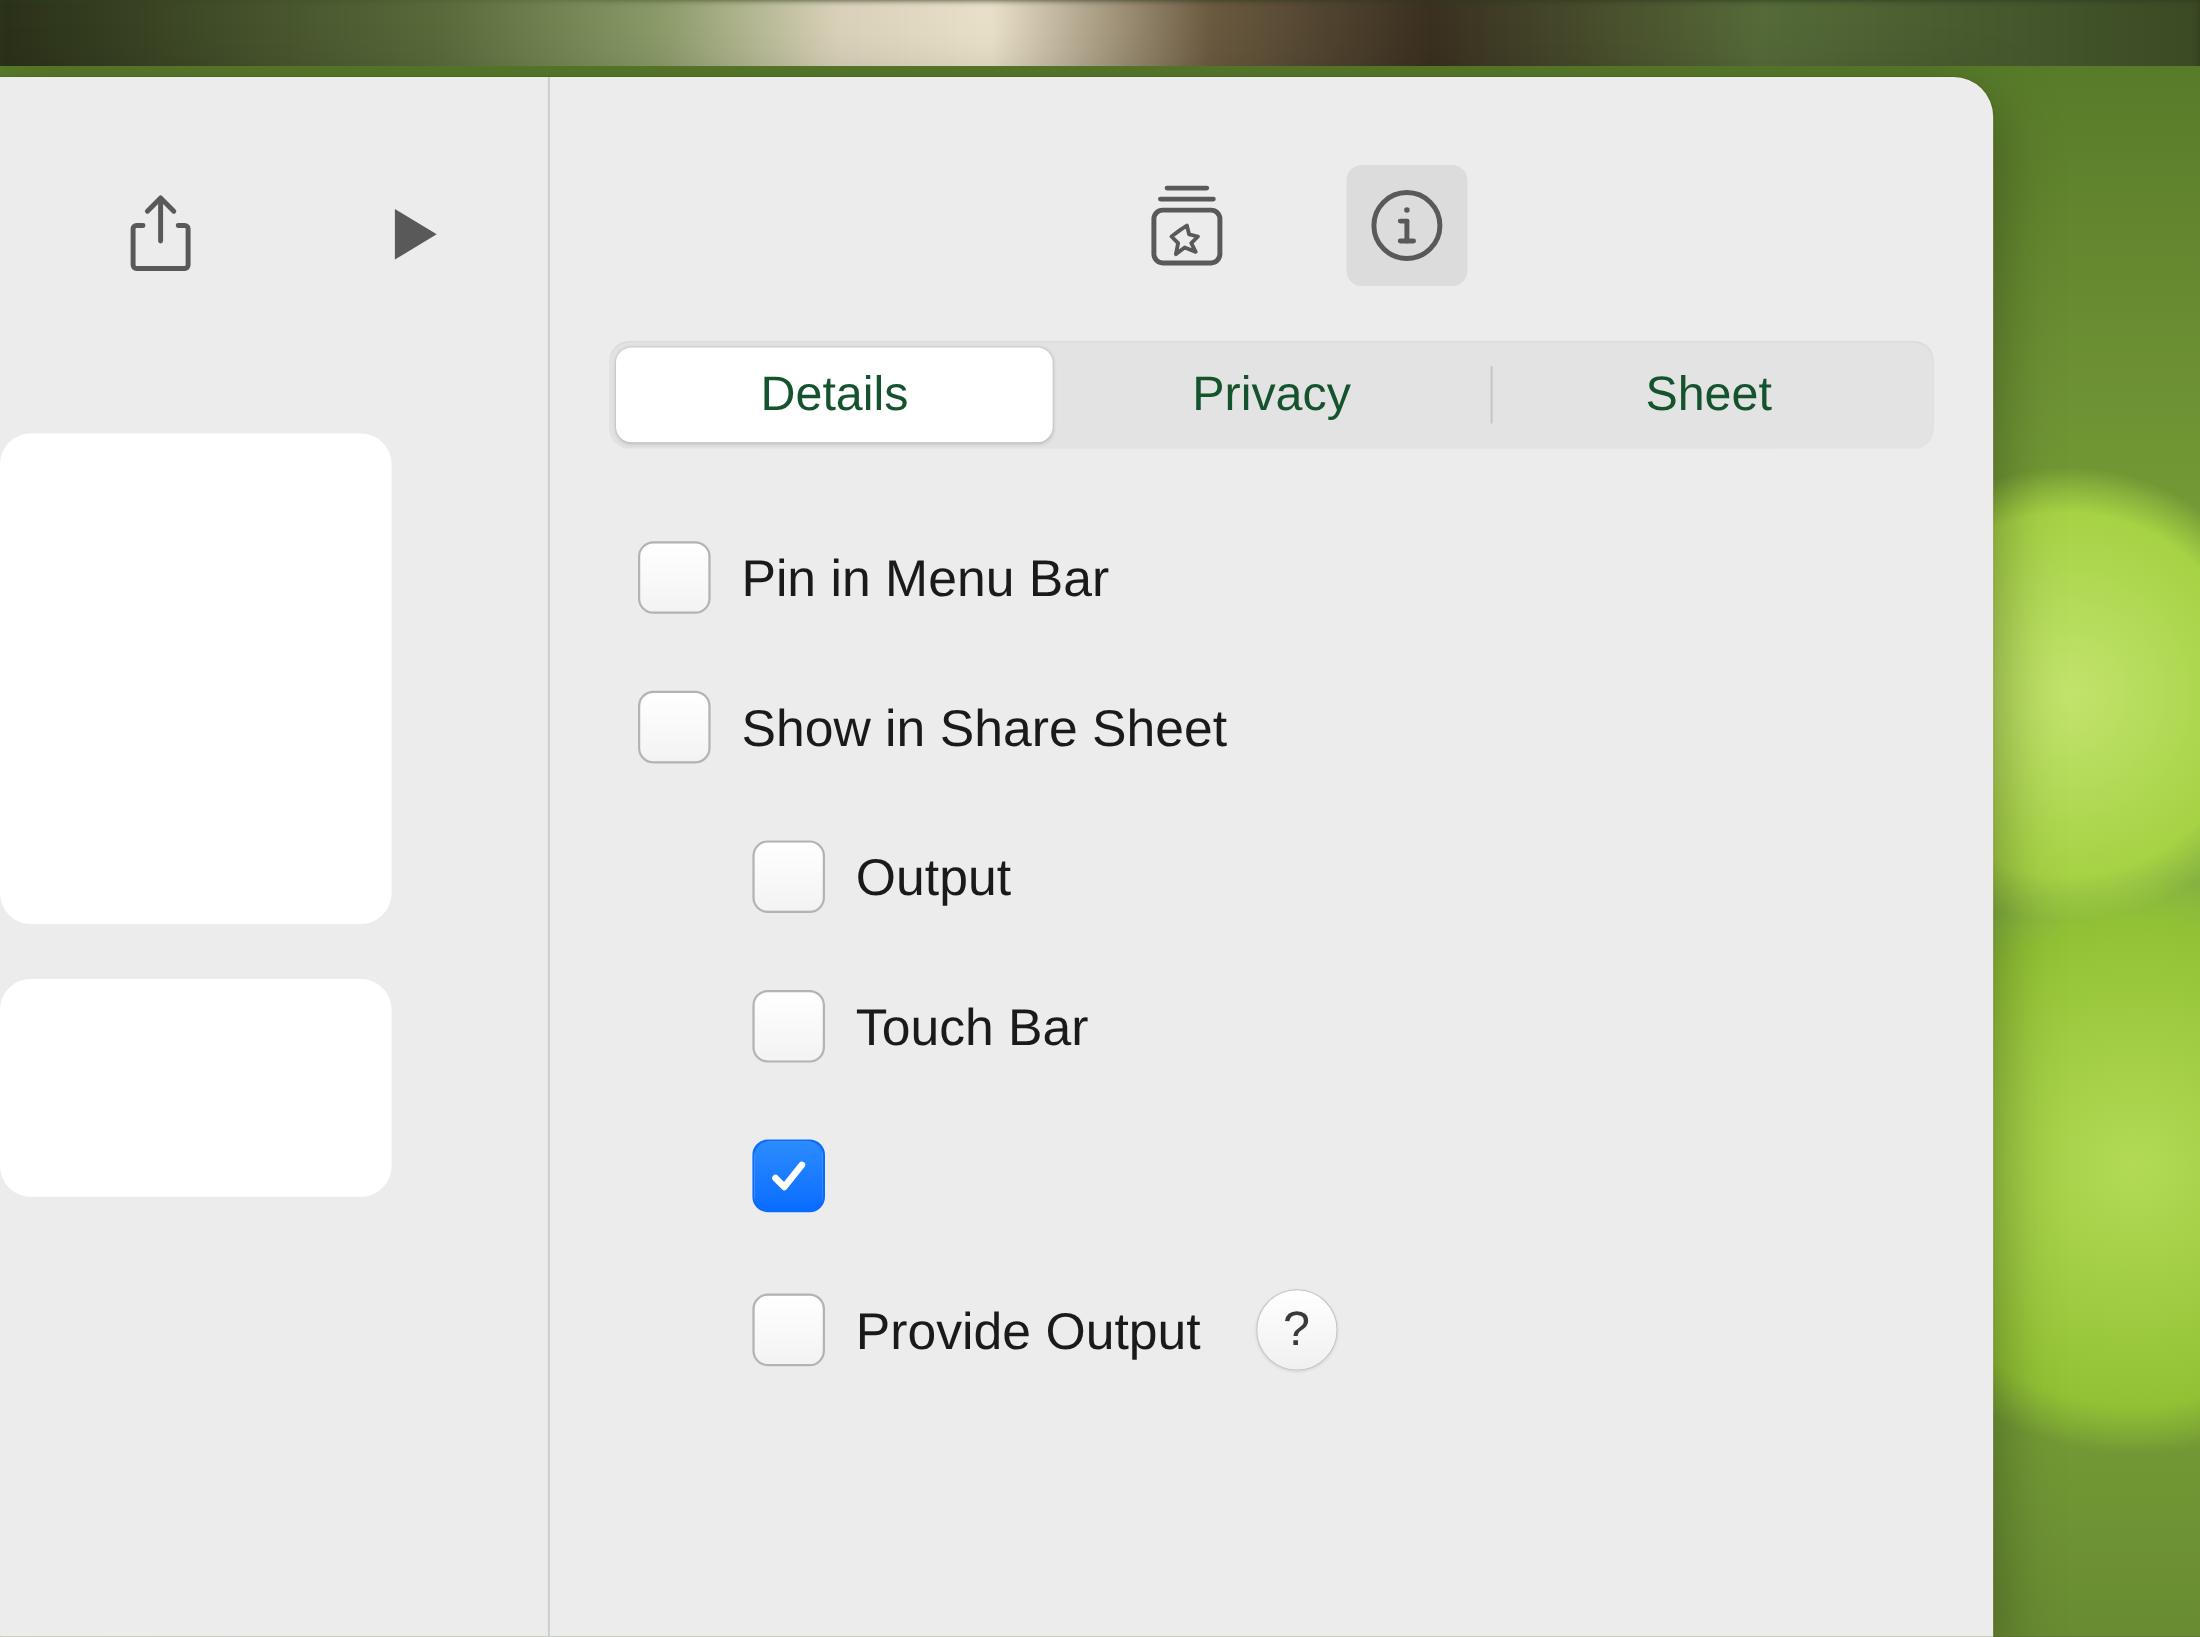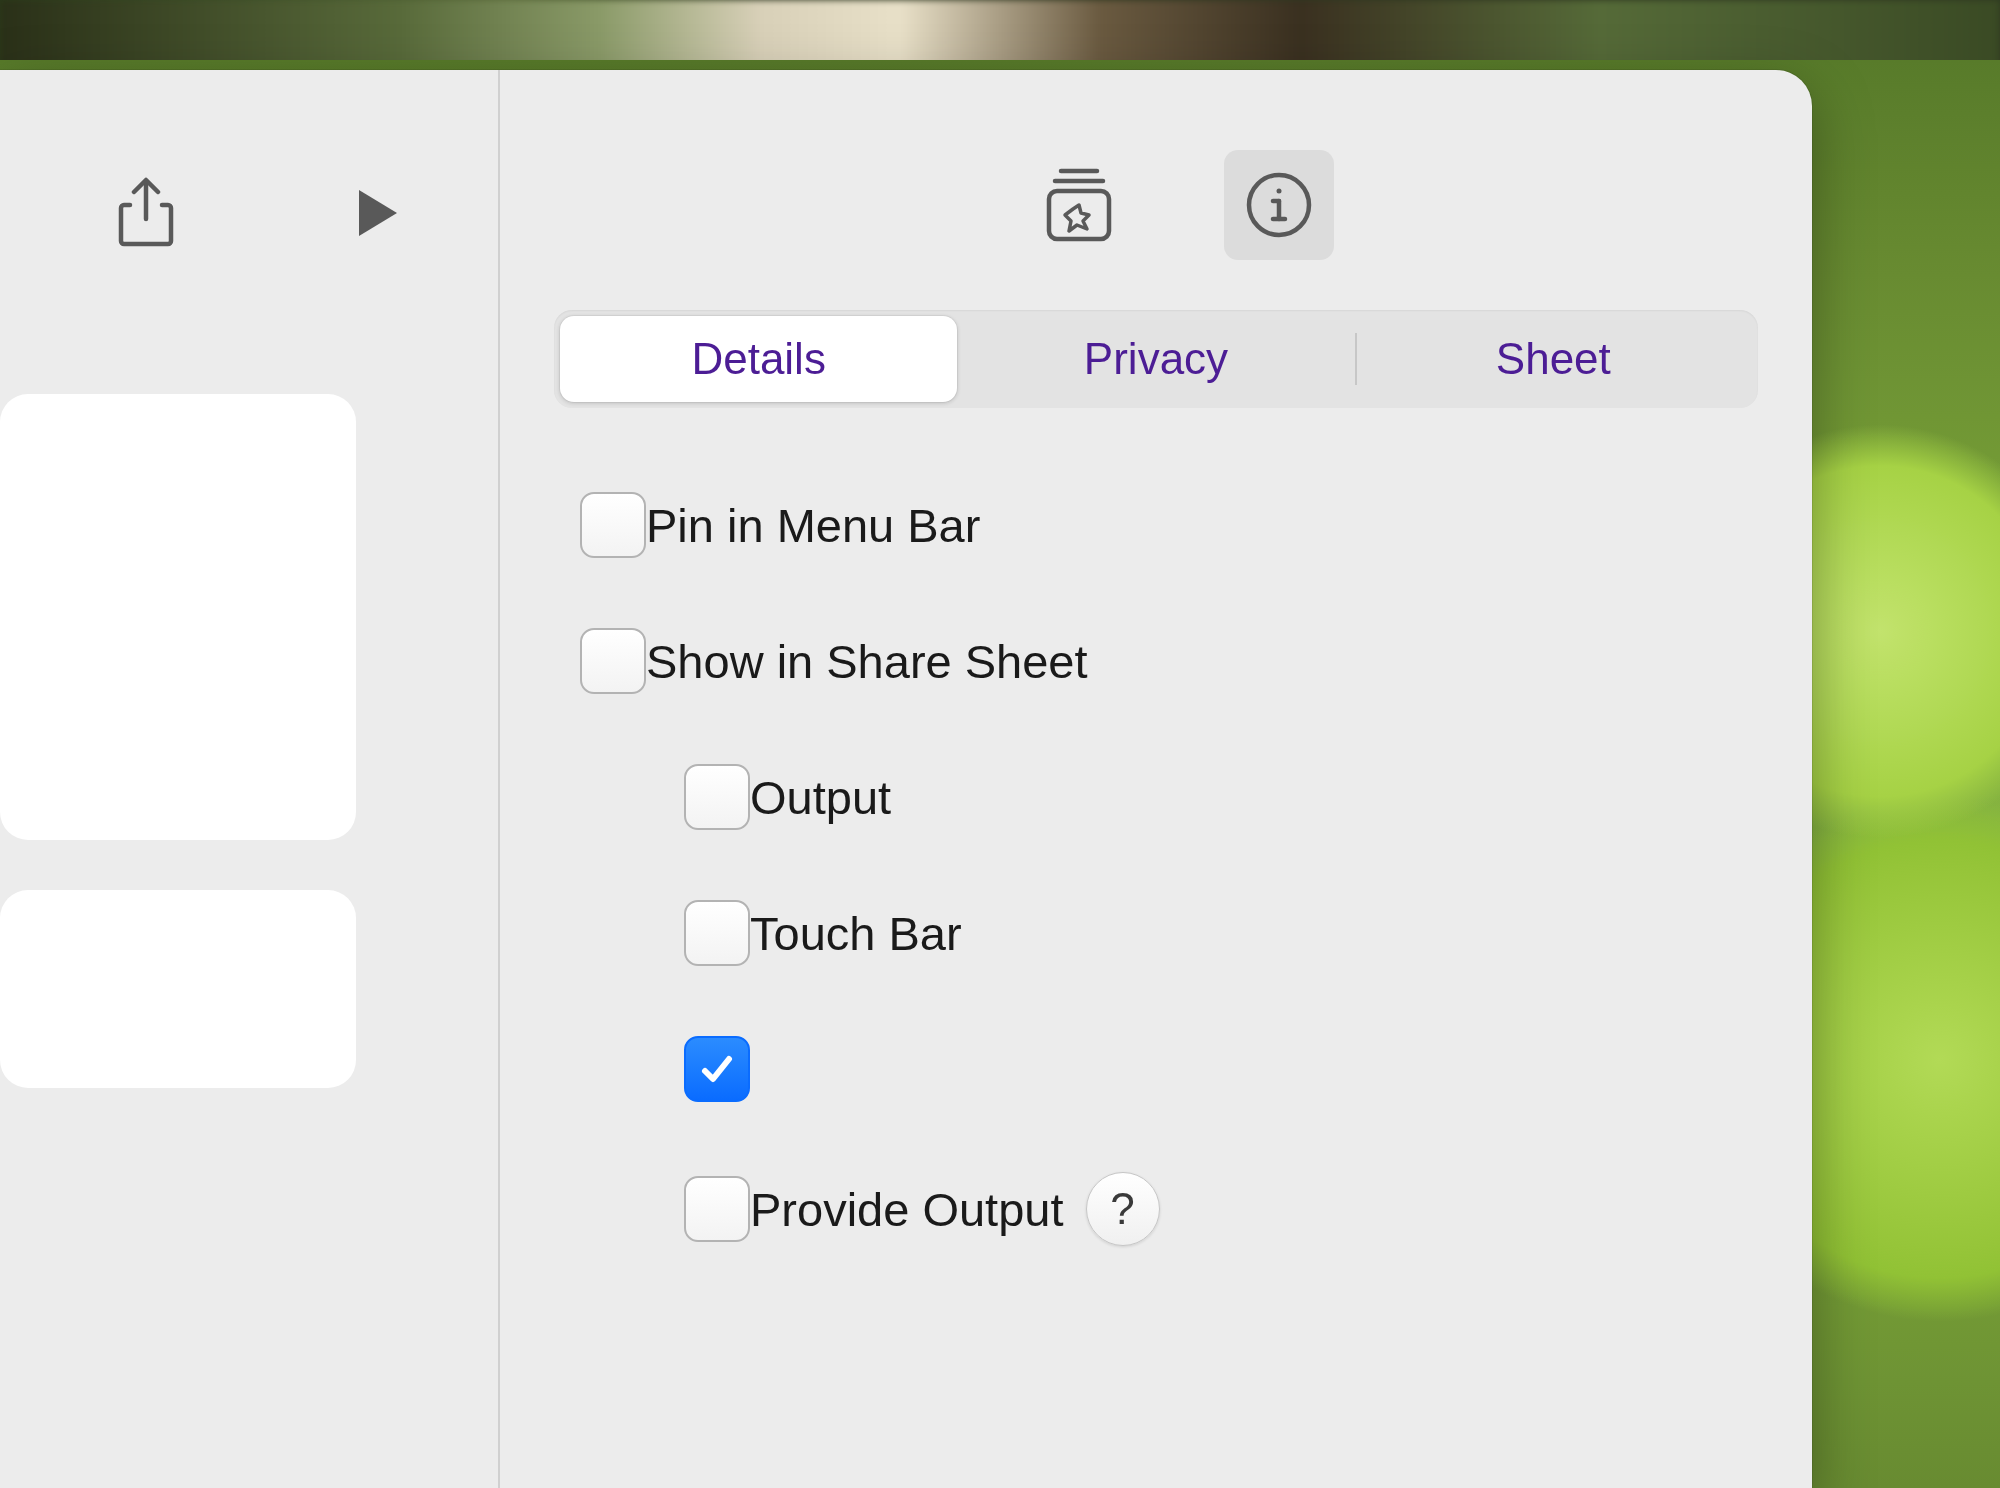--- a/index.html
+++ b/index.html
@@ -116,21 +116,21 @@
     box-shadow: inset 0 1px 2px rgba(0,0,0,0.06);
     margin-top: 10px;
   }
   .seg {
     flex: 1;
     display: flex;
     align-items: center;
     justify-content: center;
     font-size: 44px;
     font-weight: 400;
-    color: #4c1d95;
+    color: #14532d;
     border-radius: 14px;
     cursor: pointer;
     position: relative;
   }
   .seg.active {
     background: #ffffff;
     box-shadow: 0 1px 4px rgba(0,0,0,0.18), 0 0 0 1px rgba(0,0,0,0.04);
   }
   .seg + .seg::before {
     content: '';
@@ -144,20 +144,21 @@
   .seg.active + .seg::before,
   .seg.active::before { display: none; }
 
   .options {
     margin-top: 84px;
     padding-left: 26px;
   }
   .opt-row {
     display: flex;
     align-items: center;
+    gap: 28px;
     margin-bottom: 70px;
     font-size: 47px;
     color: #1a1a1a;
   }
   .opt-row.sub { padding-left: 104px; }
   .checkbox {
     width: 66px;
     height: 66px;
     border-radius: 14px;
     border: 2px solid #b3b3b3;

